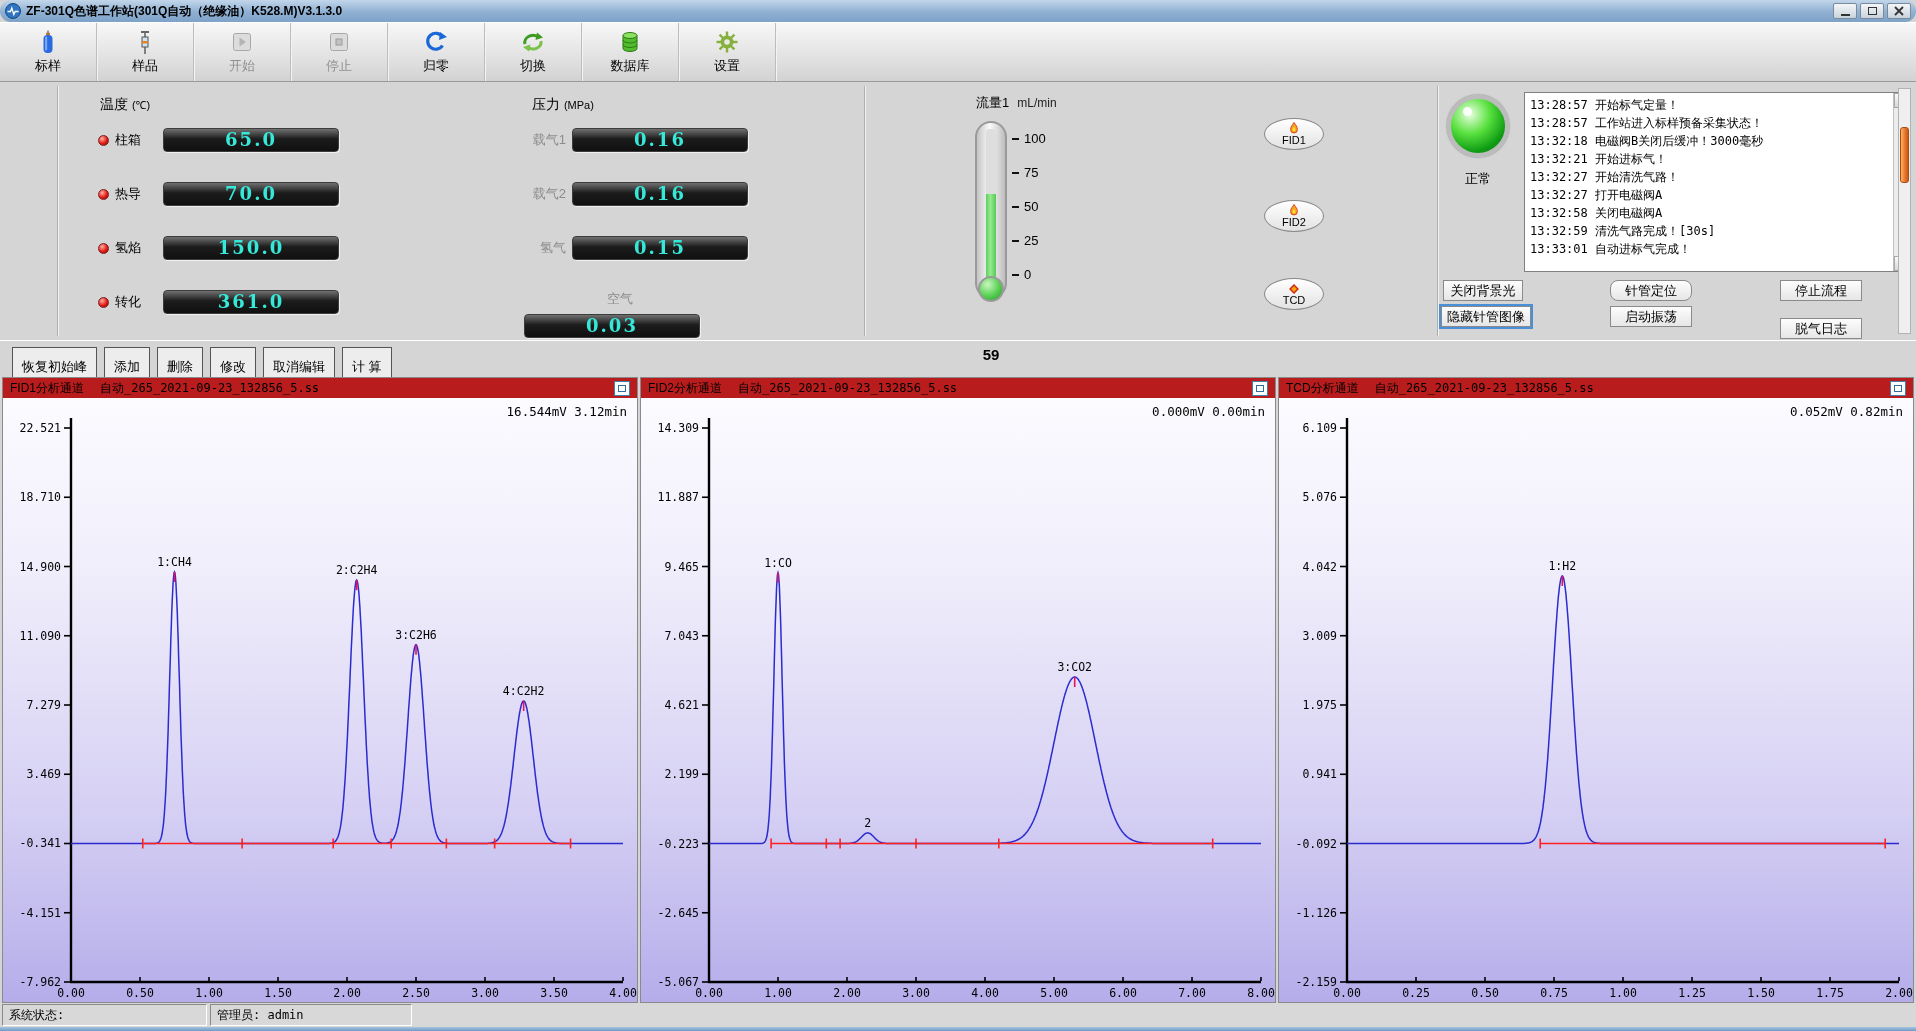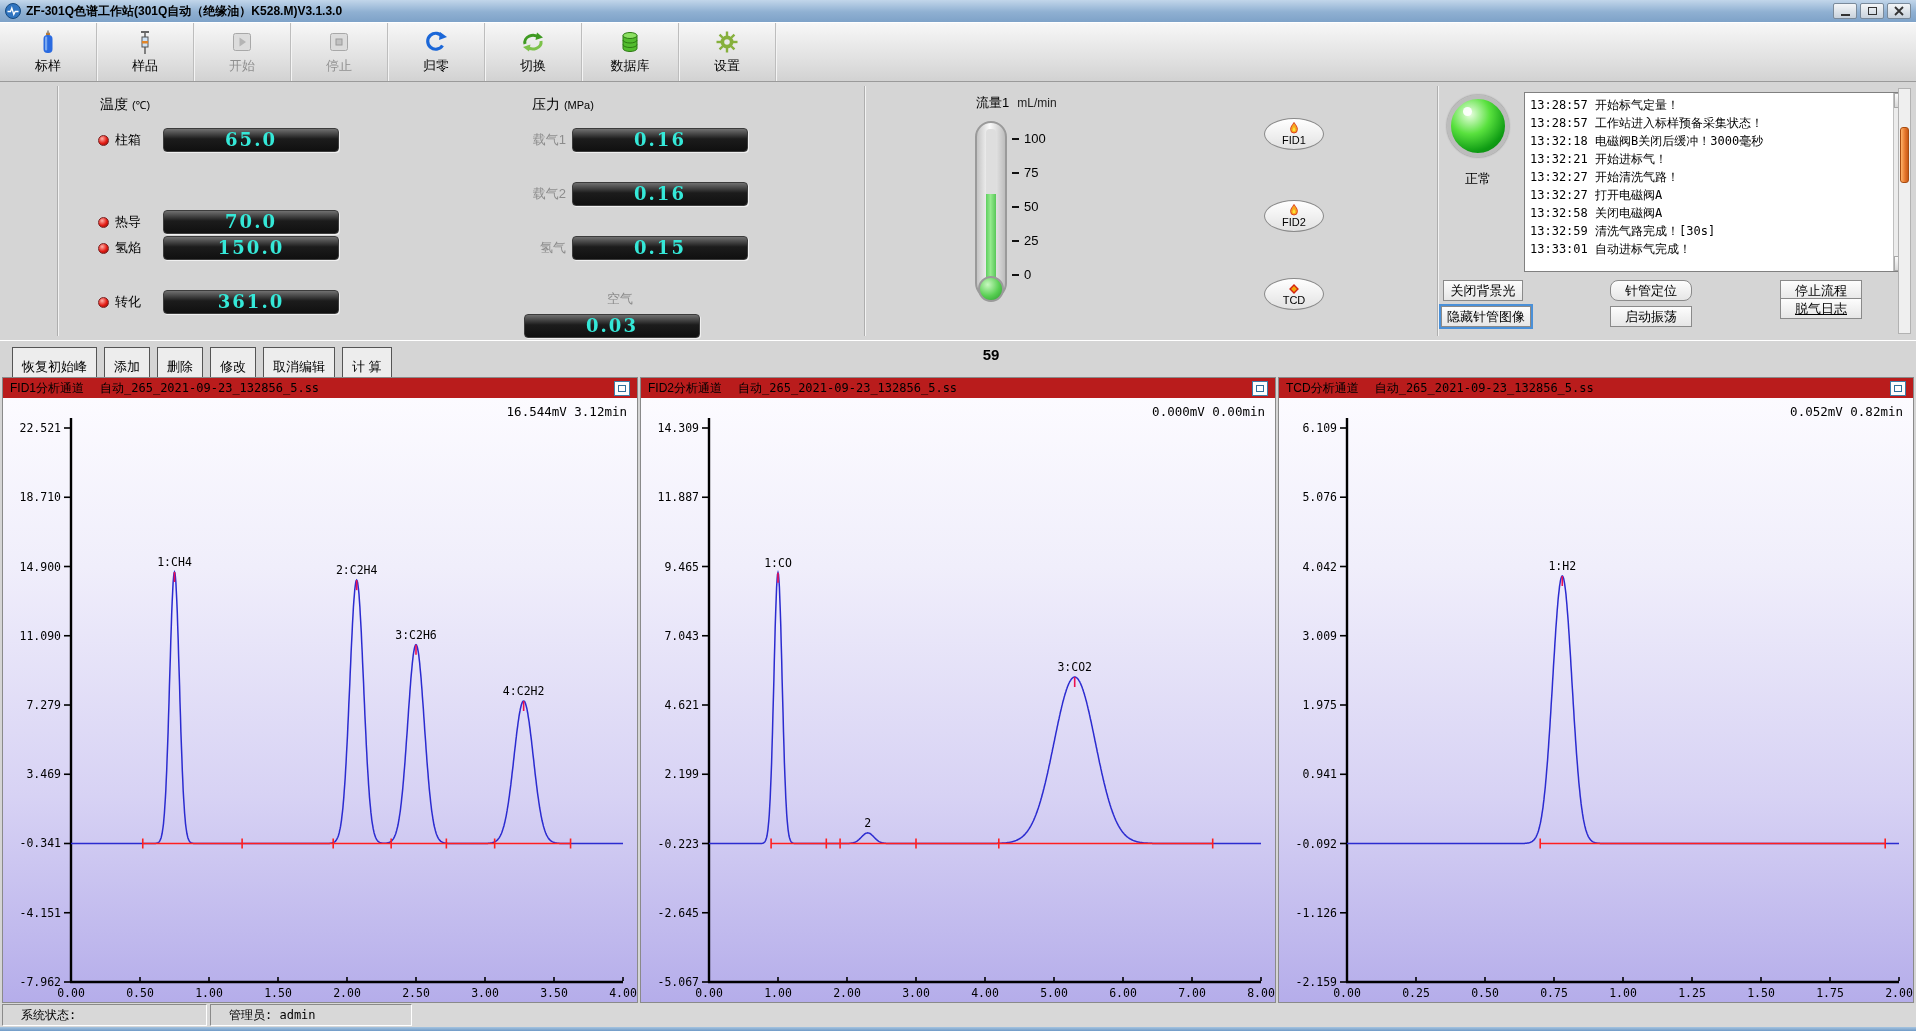--- a/index.html
+++ b/index.html
@@ -2,21 +2,21 @@
 <html><head>
 <meta charset="utf-8">
 <style>
   * { margin:0; padding:0; box-sizing:border-box; }
   body {
     width:1916px; height:1031px; overflow:hidden; position:relative;
     font-family:"Liberation Sans", sans-serif; background:#d5d5d5; color:#000;
   }
   
   .titlebar{height:22px; background:linear-gradient(180deg,#c2d6ea,#8fb0d2 55%,#7ea2c8);
-    display:flex; align-items:center; padding:8px 5px; font-size:12px; font-weight:bold;}
+    display:flex; align-items:center; padding:8px 5px; font-size:12px; font-weight:bold;border-radius:11px;}
   .titlebar .app-ico{width:16px;height:16px;margin-right:5px;}
   .win-btns{margin-left:auto; display:flex; gap:3px;}
   .win-btn{width:24px;height:16px;border:1px solid #7a8a9a;border-radius:2px;
     background:linear-gradient(#f4f6f8,#c8d2dc); display:flex;align-items:center;justify-content:center;}
   .glyph-min{width:9px;height:2px;background:#333;margin-top:7px;}
   .glyph-max{width:9px;height:8px;border:1.5px solid #333;}
   
   .toolbar{height:60px; background:linear-gradient(#f7f7f7,#dedede 70%,#d2d2d2);
     border-top:1px solid #fff; border-bottom:1px solid #9a9a9a; display:flex;}
   .tb-btn{width:97px; display:flex; flex-direction:column; align-items:center; justify-content:center;
@@ -97,21 +97,21 @@
   .max-btn{margin-left:auto; width:16px; height:15px; border:1px solid #3f7fa8; background:#fdfdfd;
     display:flex; align-items:center; justify-content:center;}
   .max-btn span{width:8px; height:7px; border:1.5px solid #2f6f9a; display:block;}
   .plot{flex:1; position:relative; overflow:hidden;
     background:linear-gradient(180deg,#fcfbff 0%,#f0eefb 28%,#d7d2f4 66%,#b5adea 100%);}
   .plot svg text{font-family:"DejaVu Sans Mono", monospace; font-size:11.5px; fill:#000;}
   .plot svg text.corner{font-size:12.5px;}
   
   .statusbar{height:24px; background:#d8d8d8; display:flex; gap:3px; padding:1px 2px; font-size:12px;}
   .sb-cell{border:1px solid; border-color:#8a8a8a #ffffff #ffffff #8a8a8a; background:#d8d8d8;
-    display:flex; align-items:center; padding:0 18px; font-family:"DejaVu Sans Mono", monospace;}
+    display:flex; align-items:center; padding:0 6px; font-family:"DejaVu Sans Mono", monospace;}
   .sb-cell.c1{width:205px;} .sb-cell.c2{flex:1;} .sb-cell.c3{width:202px;}
   .bottom-edge{height:4px; background:linear-gradient(#a6c4e0,#6f9ac6);}
 </style>
 </head>
 <body>
 
 <div class="titlebar">
   <svg class="app-ico" viewBox="0 0 16 16">
     <circle cx="8" cy="8" r="7.5" fill="#2f74c0" stroke="#164a80"></circle>
     <path d="M2.5 8.5 L5.5 8.5 6.8 5 8.8 11.5 10.2 8.5 13.5 8.5" fill="none" stroke="#fff" stroke-width="1.3"></path>
@@ -234,21 +234,21 @@
 
   <div class="group-title" style="left:100px; top:14px;">
     <span>温度</span>
     <span class="group-unit">(℃)</span>
   </div>
   <div class="ctl-row" style="left:98px; top:46px;">
     <span class="led"></span>
     <span class="ctl-label">柱箱</span>
     <span class="lcd">65.0</span>
   </div>
-  <div class="ctl-row" style="left:98px; top:100px;margin-top:28px;">
+  <div class="ctl-row" style="left:98px; top:100px;">
     <span class="led"></span>
     <span class="ctl-label">热导</span>
     <span class="lcd">70.0</span>
   </div>
   <div class="ctl-row" style="left:98px; top:154px;">
     <span class="led"></span>
     <span class="ctl-label">氢焰</span>
     <span class="lcd">150.0</span>
   </div>
   <div class="ctl-row" style="left:98px; top:208px;">
@@ -334,21 +334,21 @@
       <div class="sb-up"></div>
       <div class="sb-dn"></div>
     </div>
   </div>
 
   <button class="std-btn" style="left:1443px; top:198px; width:80px;">关闭背景光</button>
   <button class="std-btn" style="left:1610px; top:198px; width:82px;border-radius:8px;">针管定位</button>
   <button class="std-btn" style="left:1780px; top:198px; width:82px;">停止流程</button>
   <button class="std-btn focused" style="left:1441px; top:224px; width:90px;">隐藏针管图像</button>
   <button class="std-btn" style="left:1610px; top:224px; width:82px;">启动振荡</button>
-  <button class="std-btn" style="left:1780px; top:216px; width:82px;text-decoration:underline;">脱气日志</button>
+  <button class="std-btn" style="left:1780px; top:236px; width:82px;">脱气日志</button>
 
   <div class="edge-strip">
     <div class="edge-thumb"></div>
   </div>
 </div>
 
 <div class="chartstrip">
   <button class="cs-btn">恢复初始峰</button>
   <button class="cs-btn">添加</button>
   <button class="cs-btn">删除</button>

